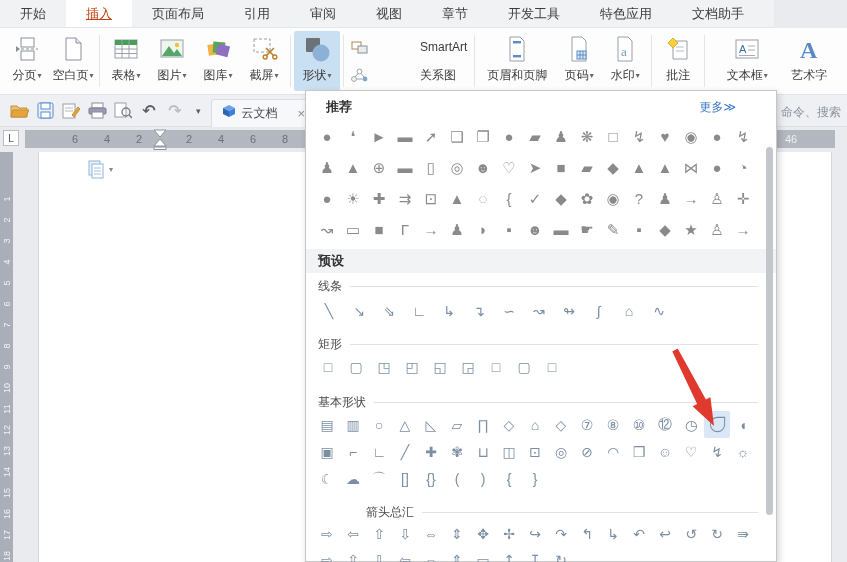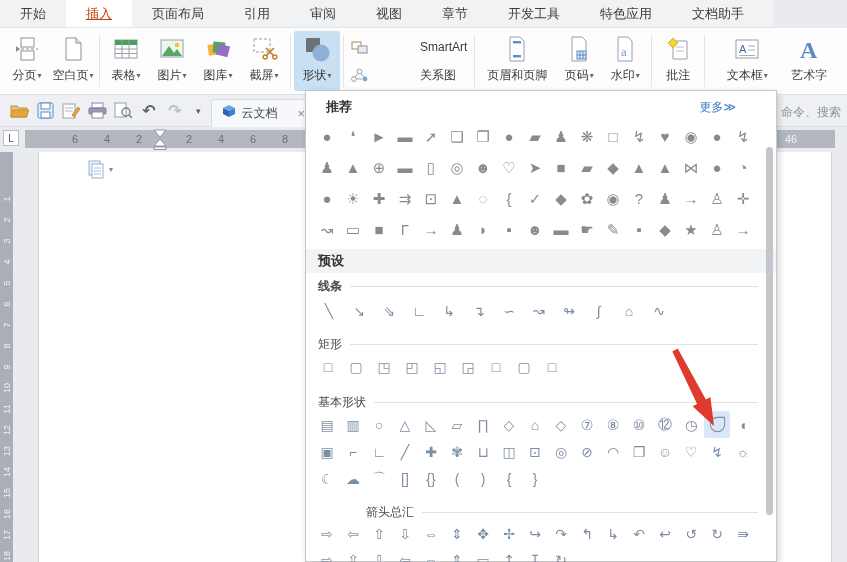--- a/index.html
+++ b/index.html
@@ -456,21 +456,21 @@
         <div class="cell">▪</div>
         <div class="cell">◆</div>
         <div class="cell">★</div>
         <div class="cell">♙</div>
         <div class="cell">→</div>
       </div>
     <div class="presetbar">
       <span>预设</span>
     </div>
     <div id="sections">
-        <div class="sect" style="top: 186px; font-weight: bold;">
+        <div class="sect" style="top: 186px;">
           <span class="stitle">线条</span>
           <span class="hline"></span>
         </div>
         <div class="ogrid" style="left: 8px; top: 206px; grid-template-columns: repeat(12, 30px); grid-auto-rows: 28px;">
           <div class="cell">╲</div>
           <div class="cell">↘</div>
           <div class="cell">⇘</div>
           <div class="cell">∟</div>
           <div class="cell">↳</div>
           <div class="cell">↴</div>

